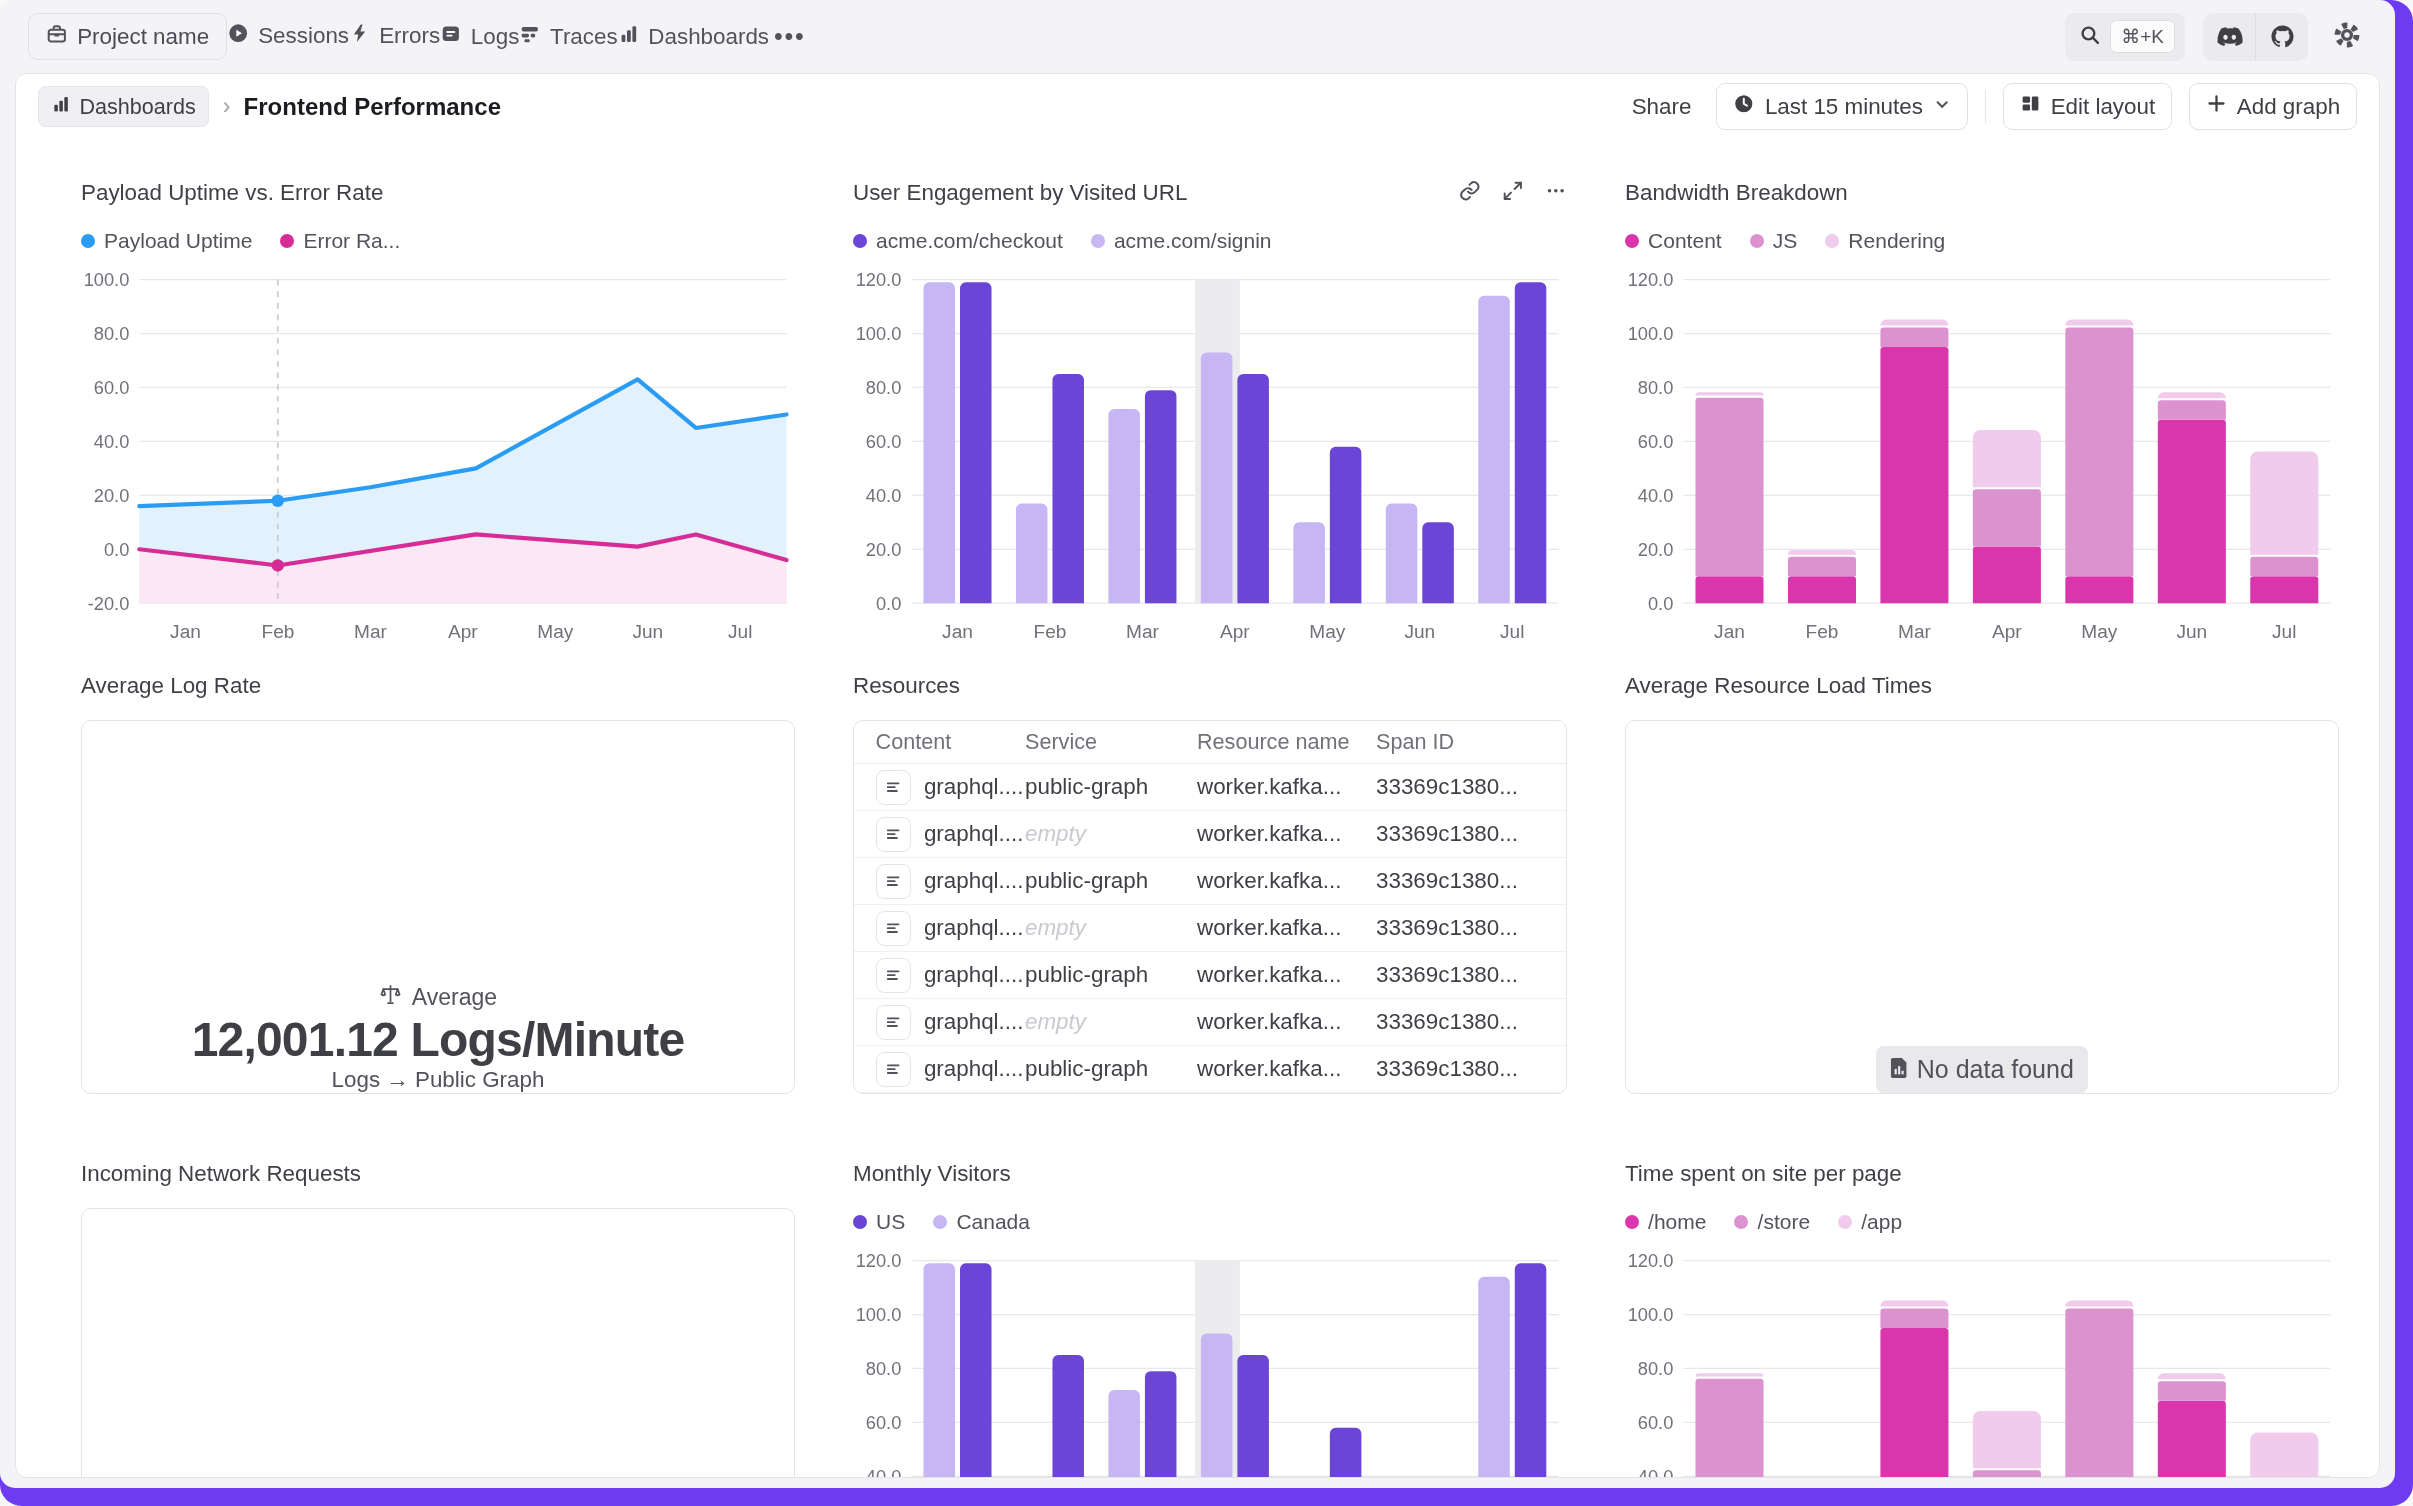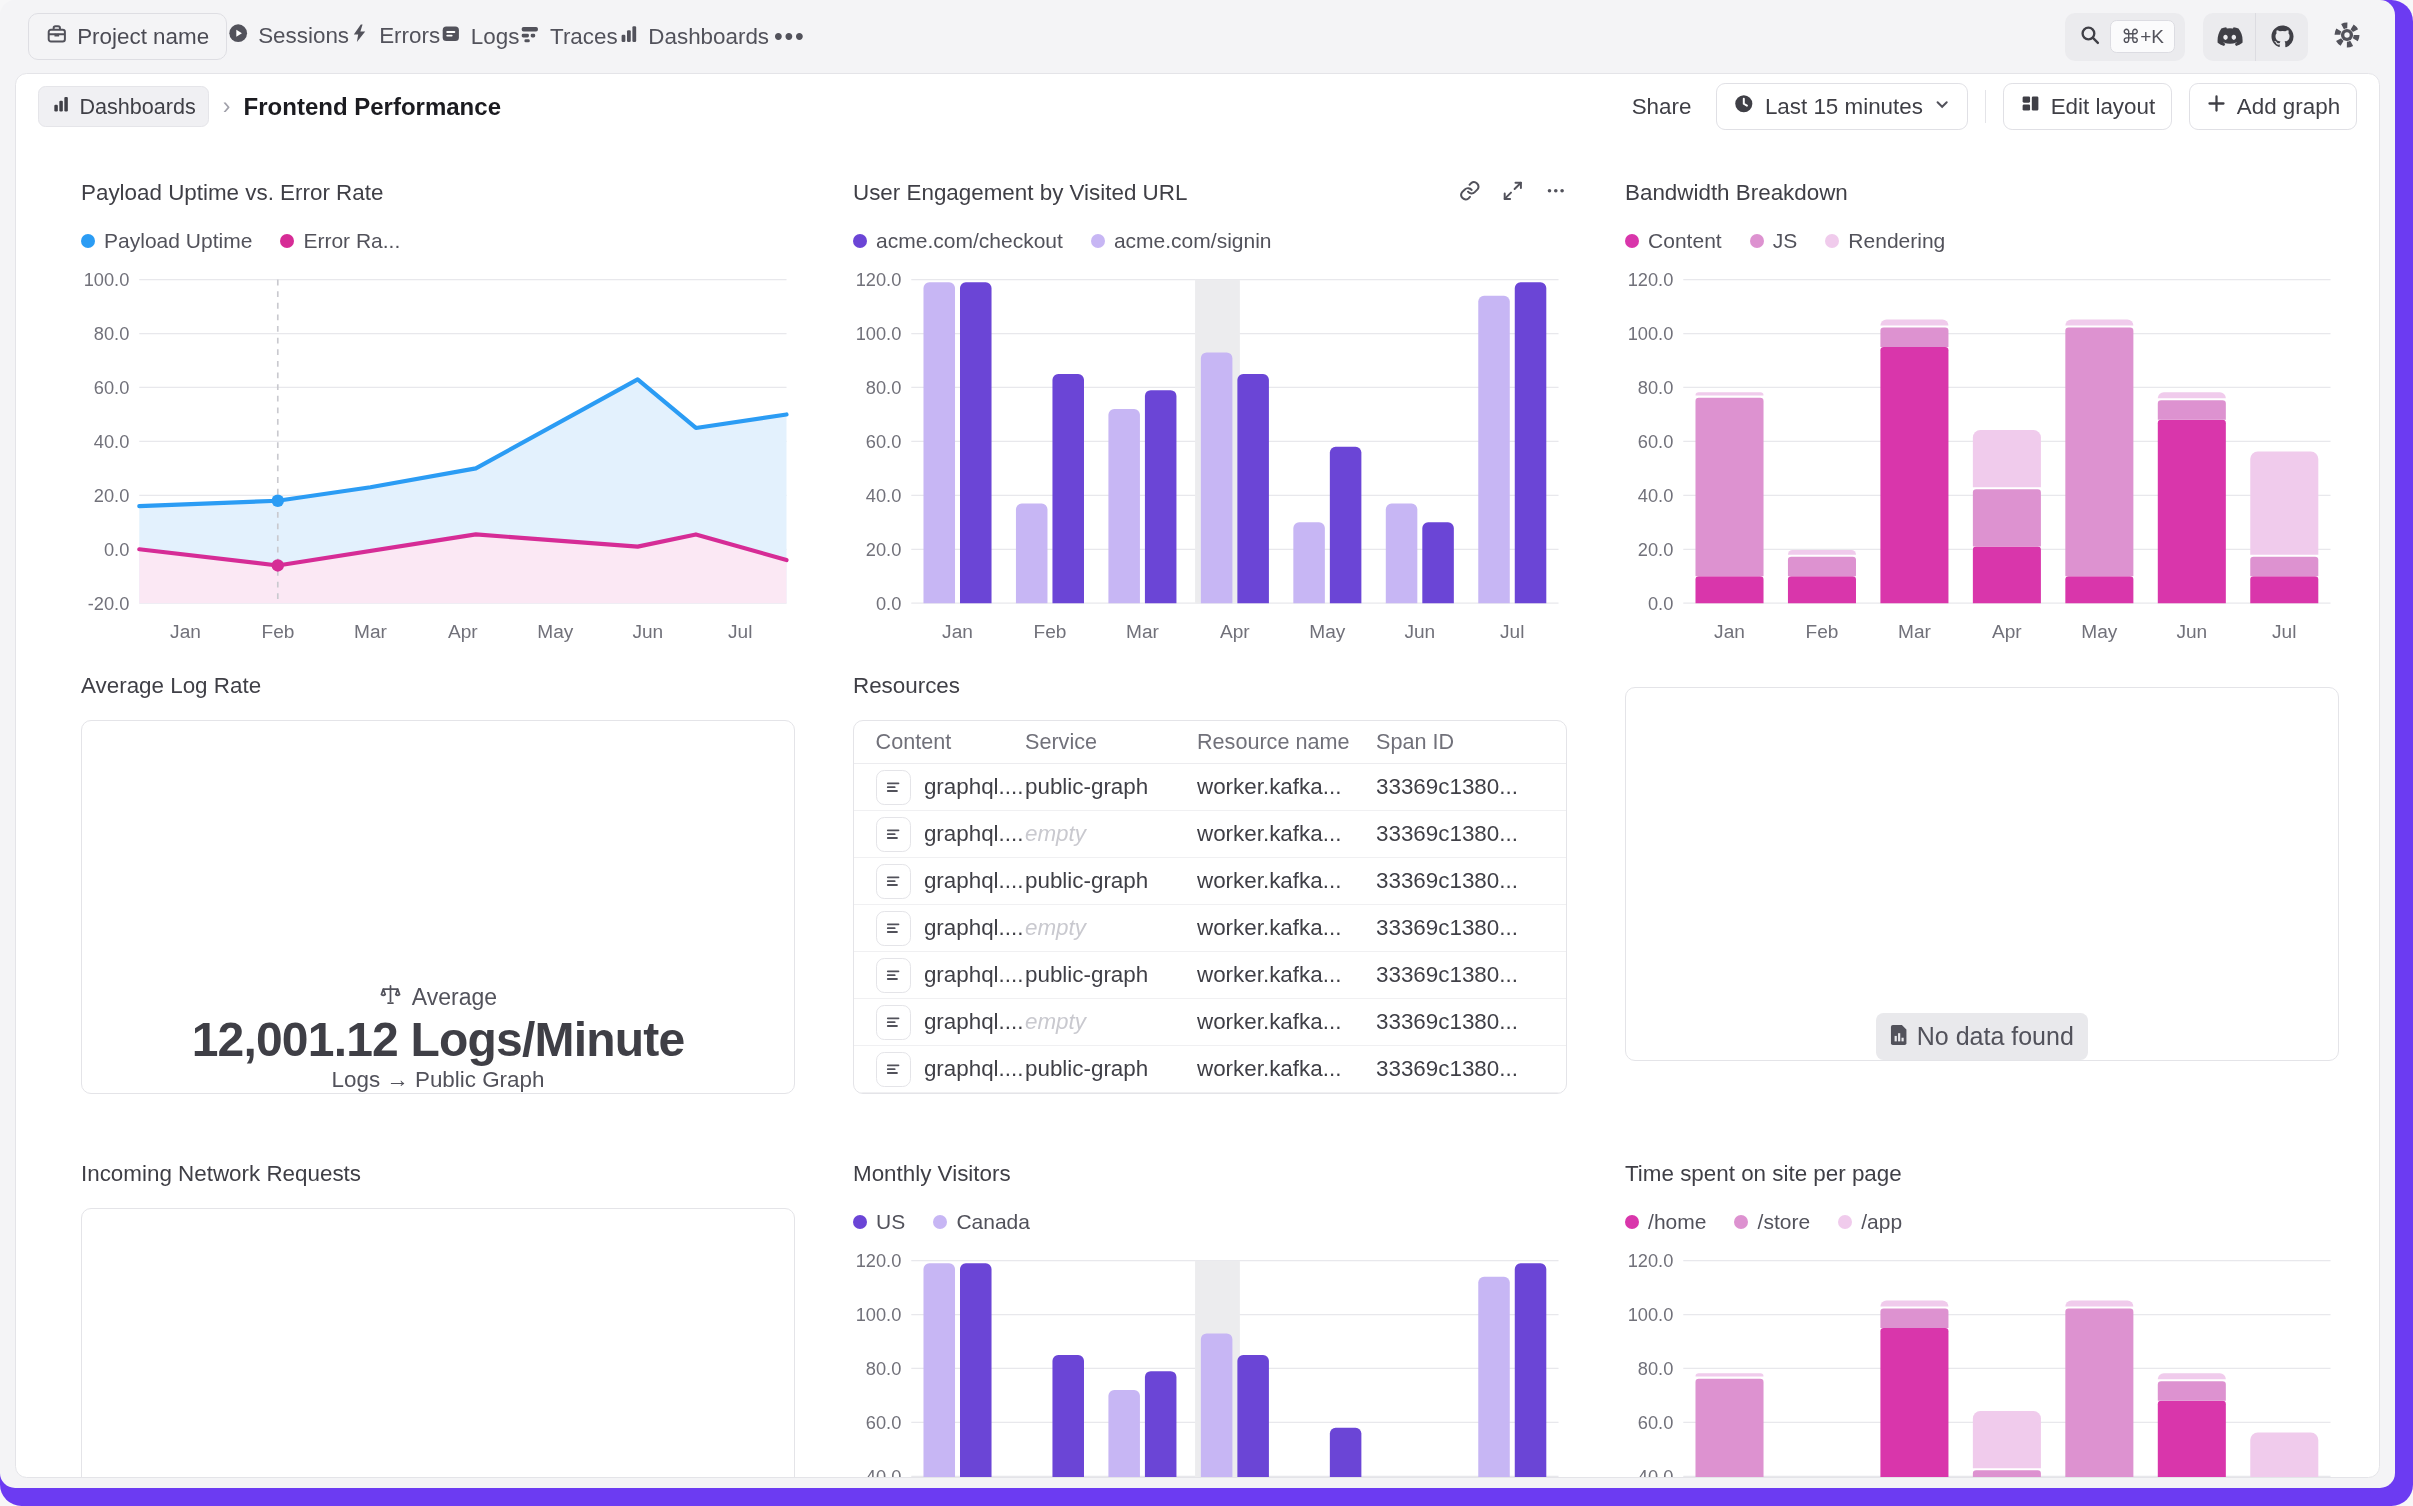--- a/index.html
+++ b/index.html
@@ -560,20 +560,23 @@
                     <span class="c-service">public-graph</span>
                     <span class="c-resource">worker.kafka...</span>
                     <span class="c-span">33369c1380...</span>
                   </div>
                 </div>
             </div>
           </div>
         </div>
 
         <div class="tile">
+          <div class="tile-title-row">
+            <span class="tile-title">Average Resource Load Times</span>
+          </div>
           <div class="card center-card">
             <div class="empty-badge">
               <span>
                 <svg width="18.3" height="20" viewBox="0 0 20 22" fill="#52525b">
                     <path d="M3 0 h10 l5 5 v15 a2 2 0 0 1 -2 2 h-13 a2 2 0 0 1 -2 -2 v-18 a2 2 0 0 1 2 -2 Z"></path>
                     <rect x="5" y="12" width="2.4" height="6" fill="#e9e9ec"></rect>
                     <rect x="8.8" y="9" width="2.4" height="9" fill="#e9e9ec"></rect>
                     <rect x="12.6" y="14" width="2.4" height="4" fill="#e9e9ec"></rect>
                   </svg>
               </span>

